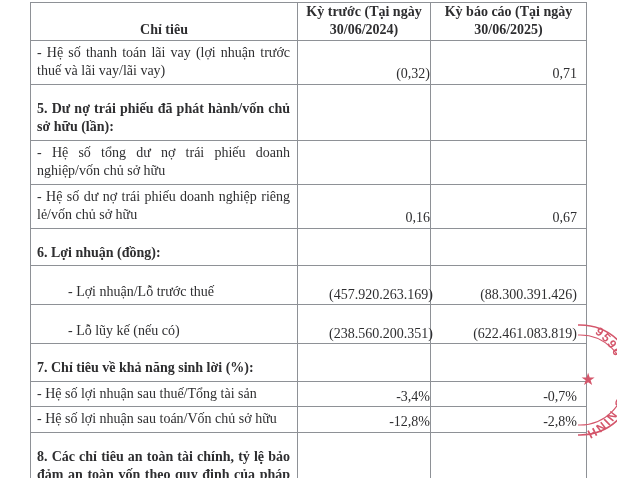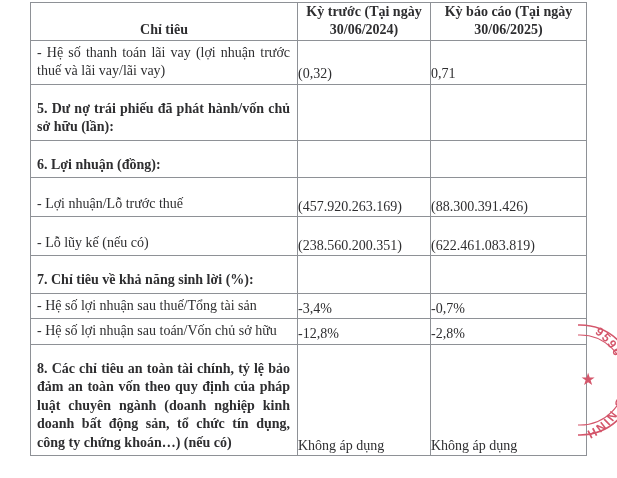--- a/index.html
+++ b/index.html
@@ -48,40 +48,40 @@
     padding: 3px 7px 3px 6px;
     text-align: justify;
     text-align-last: left;
     vertical-align: top;
   }
   td.desc-cell { vertical-align: top; }
   .desc.bold { font-weight: bold; margin-top: 12px; }
 
   
   td.val {
-    text-align: left;
+    text-align: right;
     padding: 3px 8px 2px 4px;
     vertical-align: bottom;
     white-space: nowrap;
   }
   td.val.cur { padding-right: 9px; }
 
   
   thead th {
     text-align: center;
     font-weight: bold;
     vertical-align: middle;
     padding: 6px 6px;
     font-size: 13.5px;
     line-height: 1.3;
   }
   thead th.h-desc { padding-left: 4px; padding-right: 4px; }
 
   
-  tr.r-tall td { height: 38px; }
+  tr.r-tall td { height: 38px; padding-left: 31px; }
 
   
   .stamp {
     position: absolute;
     left: 578px;
     top: 321px;
     width: 92px;
     height: 118px;
     pointer-events: none;
     overflow: hidden;
@@ -117,21 +117,35 @@
       </tr>
 
       <tr>
         <td class="desc-cell">
           <div class="desc bold">5. Dư nợ trái phiếu đã phát hành/vốn chủ sở hữu (lần):</div>
         </td>
         <td class="val prev"></td>
         <td class="val cur"></td>
       </tr>
 
-
+      <tr>
+        <td class="desc-cell">
+          <div class="desc">- Hệ số tổng dư nợ trái phiếu doanh nghiệp/vốn chủ sở hữu</div>
+        </td>
+        <td class="val prev"></td>
+        <td class="val cur"></td>
+      </tr>
+
+      <tr>
+        <td class="desc-cell">
+          <div class="desc">- Hệ số dư nợ trái phiếu doanh nghiệp riêng lẻ/vốn chủ sở hữu</div>
+        </td>
+        <td class="val prev">0,16</td>
+        <td class="val cur">0,67</td>
+      </tr>
 
       <tr>
         <td class="desc-cell">
           <div class="desc bold">6. Lợi nhuận (đồng):</div>
         </td>
         <td class="val prev"></td>
         <td class="val cur"></td>
       </tr>
 
       <tr class="r-tall">

